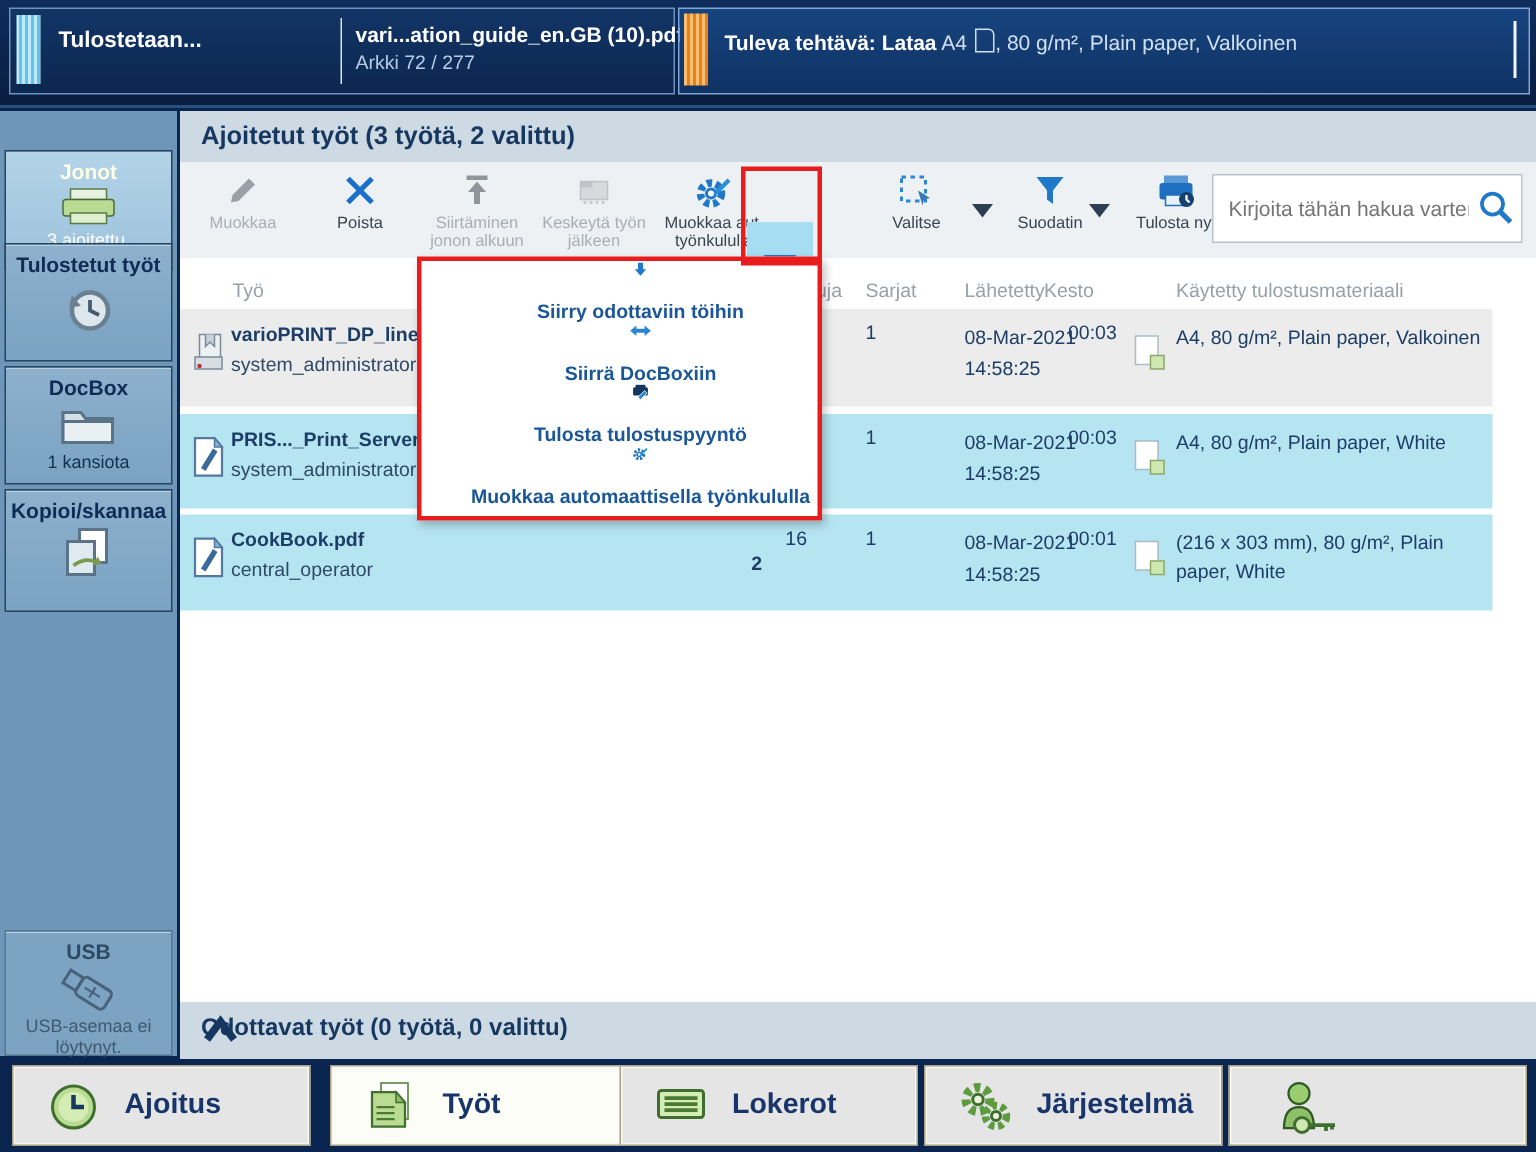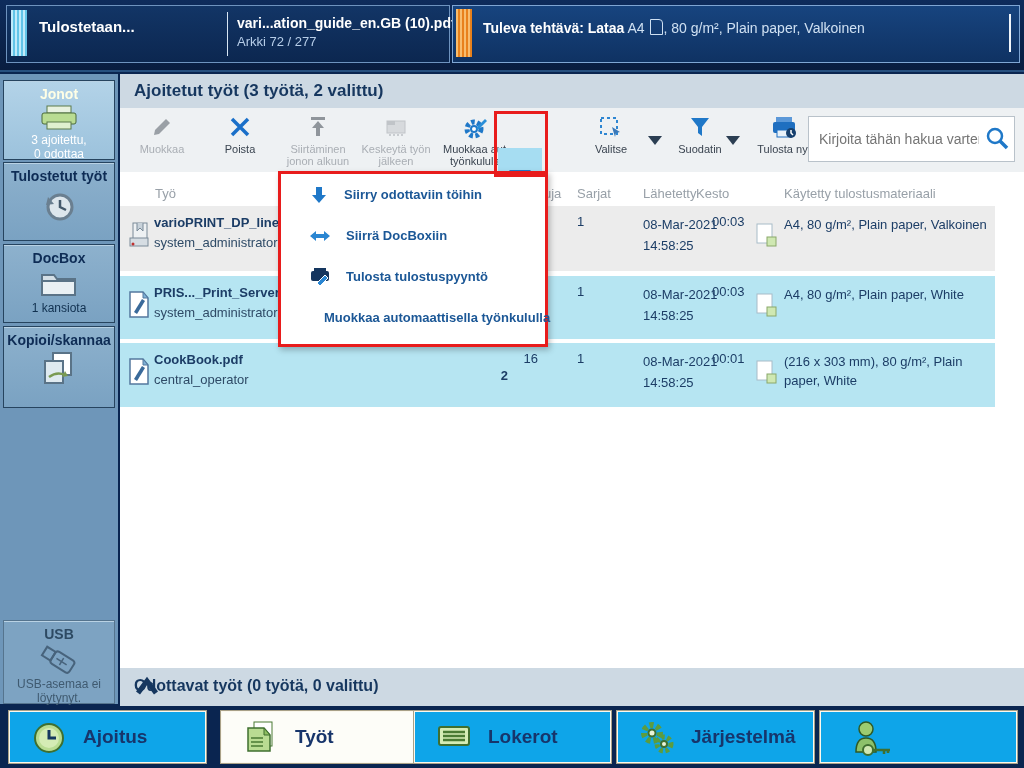--- a/index.html
+++ b/index.html
@@ -17,21 +17,21 @@
   .stripes-orange{position:absolute;left:3px;top:3px;width:16px;height:48px;background:repeating-linear-gradient(90deg,#f8bd6e 0 2px,#e8811c 2px 4px);}
   .next-text{position:absolute;left:30px;top:11px;font-size:14px;color:#cfe0f2;white-space:nowrap;}
   .next-text b{color:#ffffff;}
   .doc-glyph{display:inline-block;width:11px;height:14px;border:1px solid #cfe0f2;border-top-right-radius:4px;position:relative;top:2px;margin:0 1px;}
   .cursor-line{position:absolute;right:8px;top:8px;width:2px;height:38px;background:#f0f5fa;}
   
   .sidebar{position:absolute;left:0;top:74px;width:118px;height:630px;background:#6e96b9;border-right:2px solid #0a2550;}
   .side-btn{position:absolute;left:3px;width:110px;border:1px solid #26445f;background:linear-gradient(#8db1cd,#7aa2c2);box-shadow:inset 0 1px 0 #b9d2e4;text-align:center;cursor:pointer;}
   .side-btn .lbl{display:block;margin-top:5px;font-weight:bold;font-size:14px;color:#0e2c55;}
   .side-btn .st{display:block;font-size:12px;color:#10304f;white-space:pre-line;line-height:14px;}
-  .side-btn.selected{background:linear-gradient(#b3d3e8,#9cc2dc);}
+  .side-btn.selected{background:linear-gradient(#b3d3e8,#9cc2dc);margin-top:20px;}
   .side-btn.selected .lbl{color:#ffffe6;}
   .side-btn.selected .st{color:#ffffff;}
   .side-btn.disabled{background:#7da3c2;border-color:#55748e;}
   .side-btn.disabled .lbl{color:#2d4a63;}
   .side-btn.disabled .st{color:#3f5a70;}
   .side-icon{display:block;margin:3px auto 2px auto;}
   
   .main{position:absolute;left:120px;top:74px;width:904px;height:632px;background:#ffffff;padding-left:16px;}
   .main-header{position:absolute;left:0;top:0;width:904px;height:34px;background:#cdd9e3;}
   .main-header span{position:absolute;left:14px;top:7px;font-size:17px;font-weight:bold;color:#16375f;}
@@ -58,26 +58,26 @@
   .row .st{position:absolute;left:457px;top:8px;font-size:13px;color:#1c3d66;}
   .row .dt{position:absolute;left:523px;top:8px;font-size:13px;color:#1c3d66;line-height:21px;}
   .row .du{position:absolute;left:592px;top:8px;font-size:13px;color:#1c3d66;}
   .row .mi{position:absolute;left:634px;top:16px;}
   .row .me{position:absolute;left:664px;top:9px;width:205px;font-size:13px;color:#1c3d66;line-height:19px;}
   .waiting{position:absolute;left:0;top:594px;width:904px;height:38px;background:#cdd9e3;}
   .waiting span{position:absolute;left:14px;top:9px;font-size:16px;font-weight:bold;color:#16375f;}
   .waiting .chev{position:absolute;right:22px;top:8px;cursor:pointer;}
   
   .menu{position:absolute;left:278px;top:171px;width:264px;height:170px;background:#ffffff;border:3px solid #e81c1c;z-index:50;box-shadow:2px 3px 6px rgba(0,0,0,.25);}
-  .menu-item{height:41px;display:flex;align-items:center;padding-left:28px;gap:15px;cursor:pointer;}
+  .menu-item{height:41px;display:flex;align-items:center;padding-left:28px;gap:15px;cursor:pointer;flex-direction:column;}
   .menu-item .ml{font-size:13px;font-weight:bold;color:#1b5796;white-space:nowrap;}
   .red-btn-box{position:absolute;left:494px;top:111px;width:48px;height:60px;border:3px solid #e81c1c;z-index:60;pointer-events:none;}
   
   .tabbar{position:absolute;left:0;top:706px;width:1024px;height:62px;background:#0a2550;}
-  .tab{position:absolute;top:4px;height:52px;background:#0ea5e9;border:1px solid #a9a188;box-shadow:inset 0 0 0 1px #fbf8ee;cursor:pointer;}
+  .tab{position:absolute;top:4px;height:52px;background:#e5e5e5;border:1px solid #a9a188;box-shadow:inset 0 0 0 1px #fbf8ee;cursor:pointer;}
   .tab.selected{background:#fdfdf8;}
   .tab .tlb{position:absolute;left:74px;top:15px;font-size:19px;font-weight:bold;color:#17356b;white-space:nowrap;}
   .tab .tic{position:absolute;left:22px;top:9px;}
 </style>
 </head>
 <body>
 
 <div class="screen">
 
   <div class="topbar">

